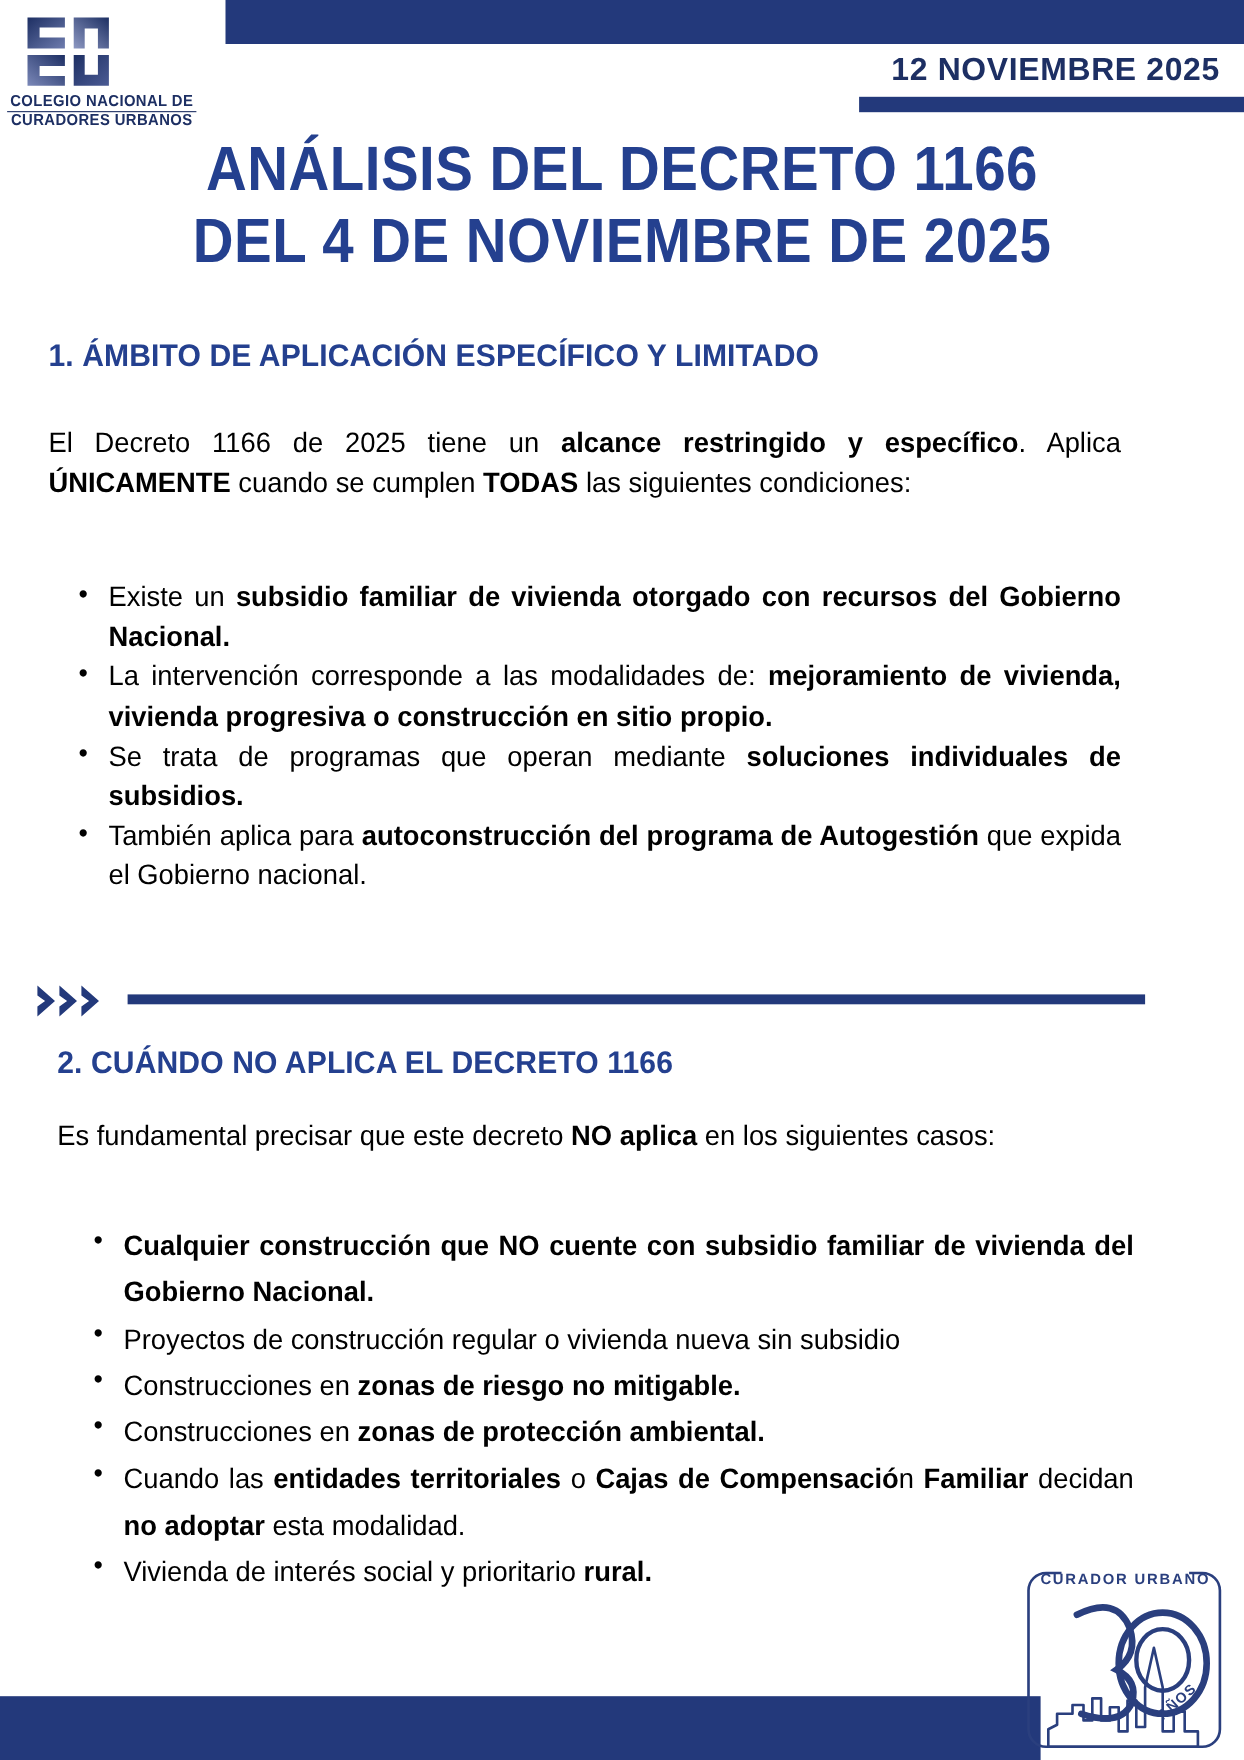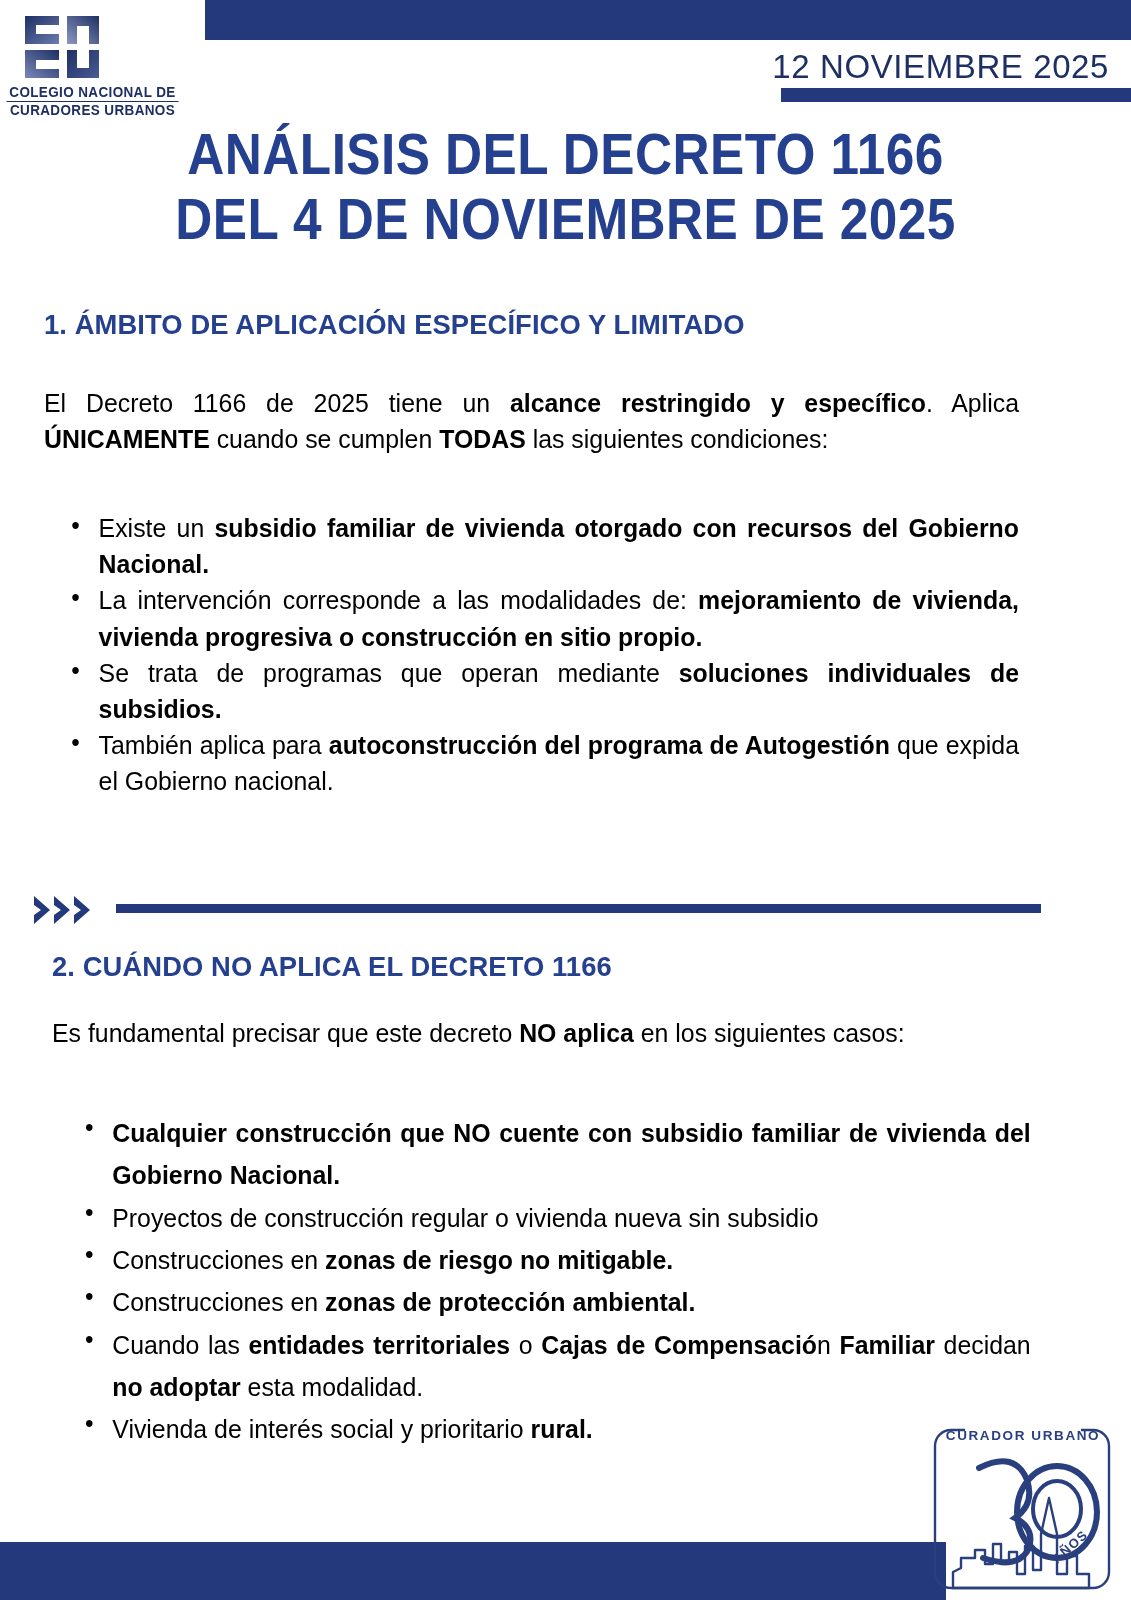--- a/index.html
+++ b/index.html
@@ -60,22 +60,22 @@
 
   .date-wrap {
     position: absolute;
     right: 0;
     top: 48px;
     width: 430px;
     text-align: right;
   }
   .date-text {
     color: #1d2f63;
-    font-size: 33px;
-    font-weight: 400;
+    font-size: 29px;
+    font-weight: 700;
     letter-spacing: 0.6px;
     padding-right: 22px;
     white-space: nowrap;
     text-align: right;
   }
   .date-bar {
     position: absolute;
     left: 80px;
     top: 40px;
     width: 350px;
@@ -152,21 +152,21 @@
     line-height: 1.42;
   }
   ul.bullets.loose > li { line-height: 1.66; padding-left: 70px; }
   ul.bullets.loose > li::before { left: 42px; }
 
   b { font-weight: 700; }
 
   
   .s1-head { position: absolute; left: 0; top: 8px; }
   .s1-para { position: absolute; left: 0; top: 85px; width: 1000px; }
-  .s1-list { position: absolute; left: 0; top: 210px; width: 1000px; }
+  .s1-list { position: absolute; left: 0; top: 225px; width: 1000px; }
 
   
   .divider {
     position: absolute;
     left: 30px;
     top: 890px;
     width: 1015px;
     height: 40px;
   }
   .chev-group {

